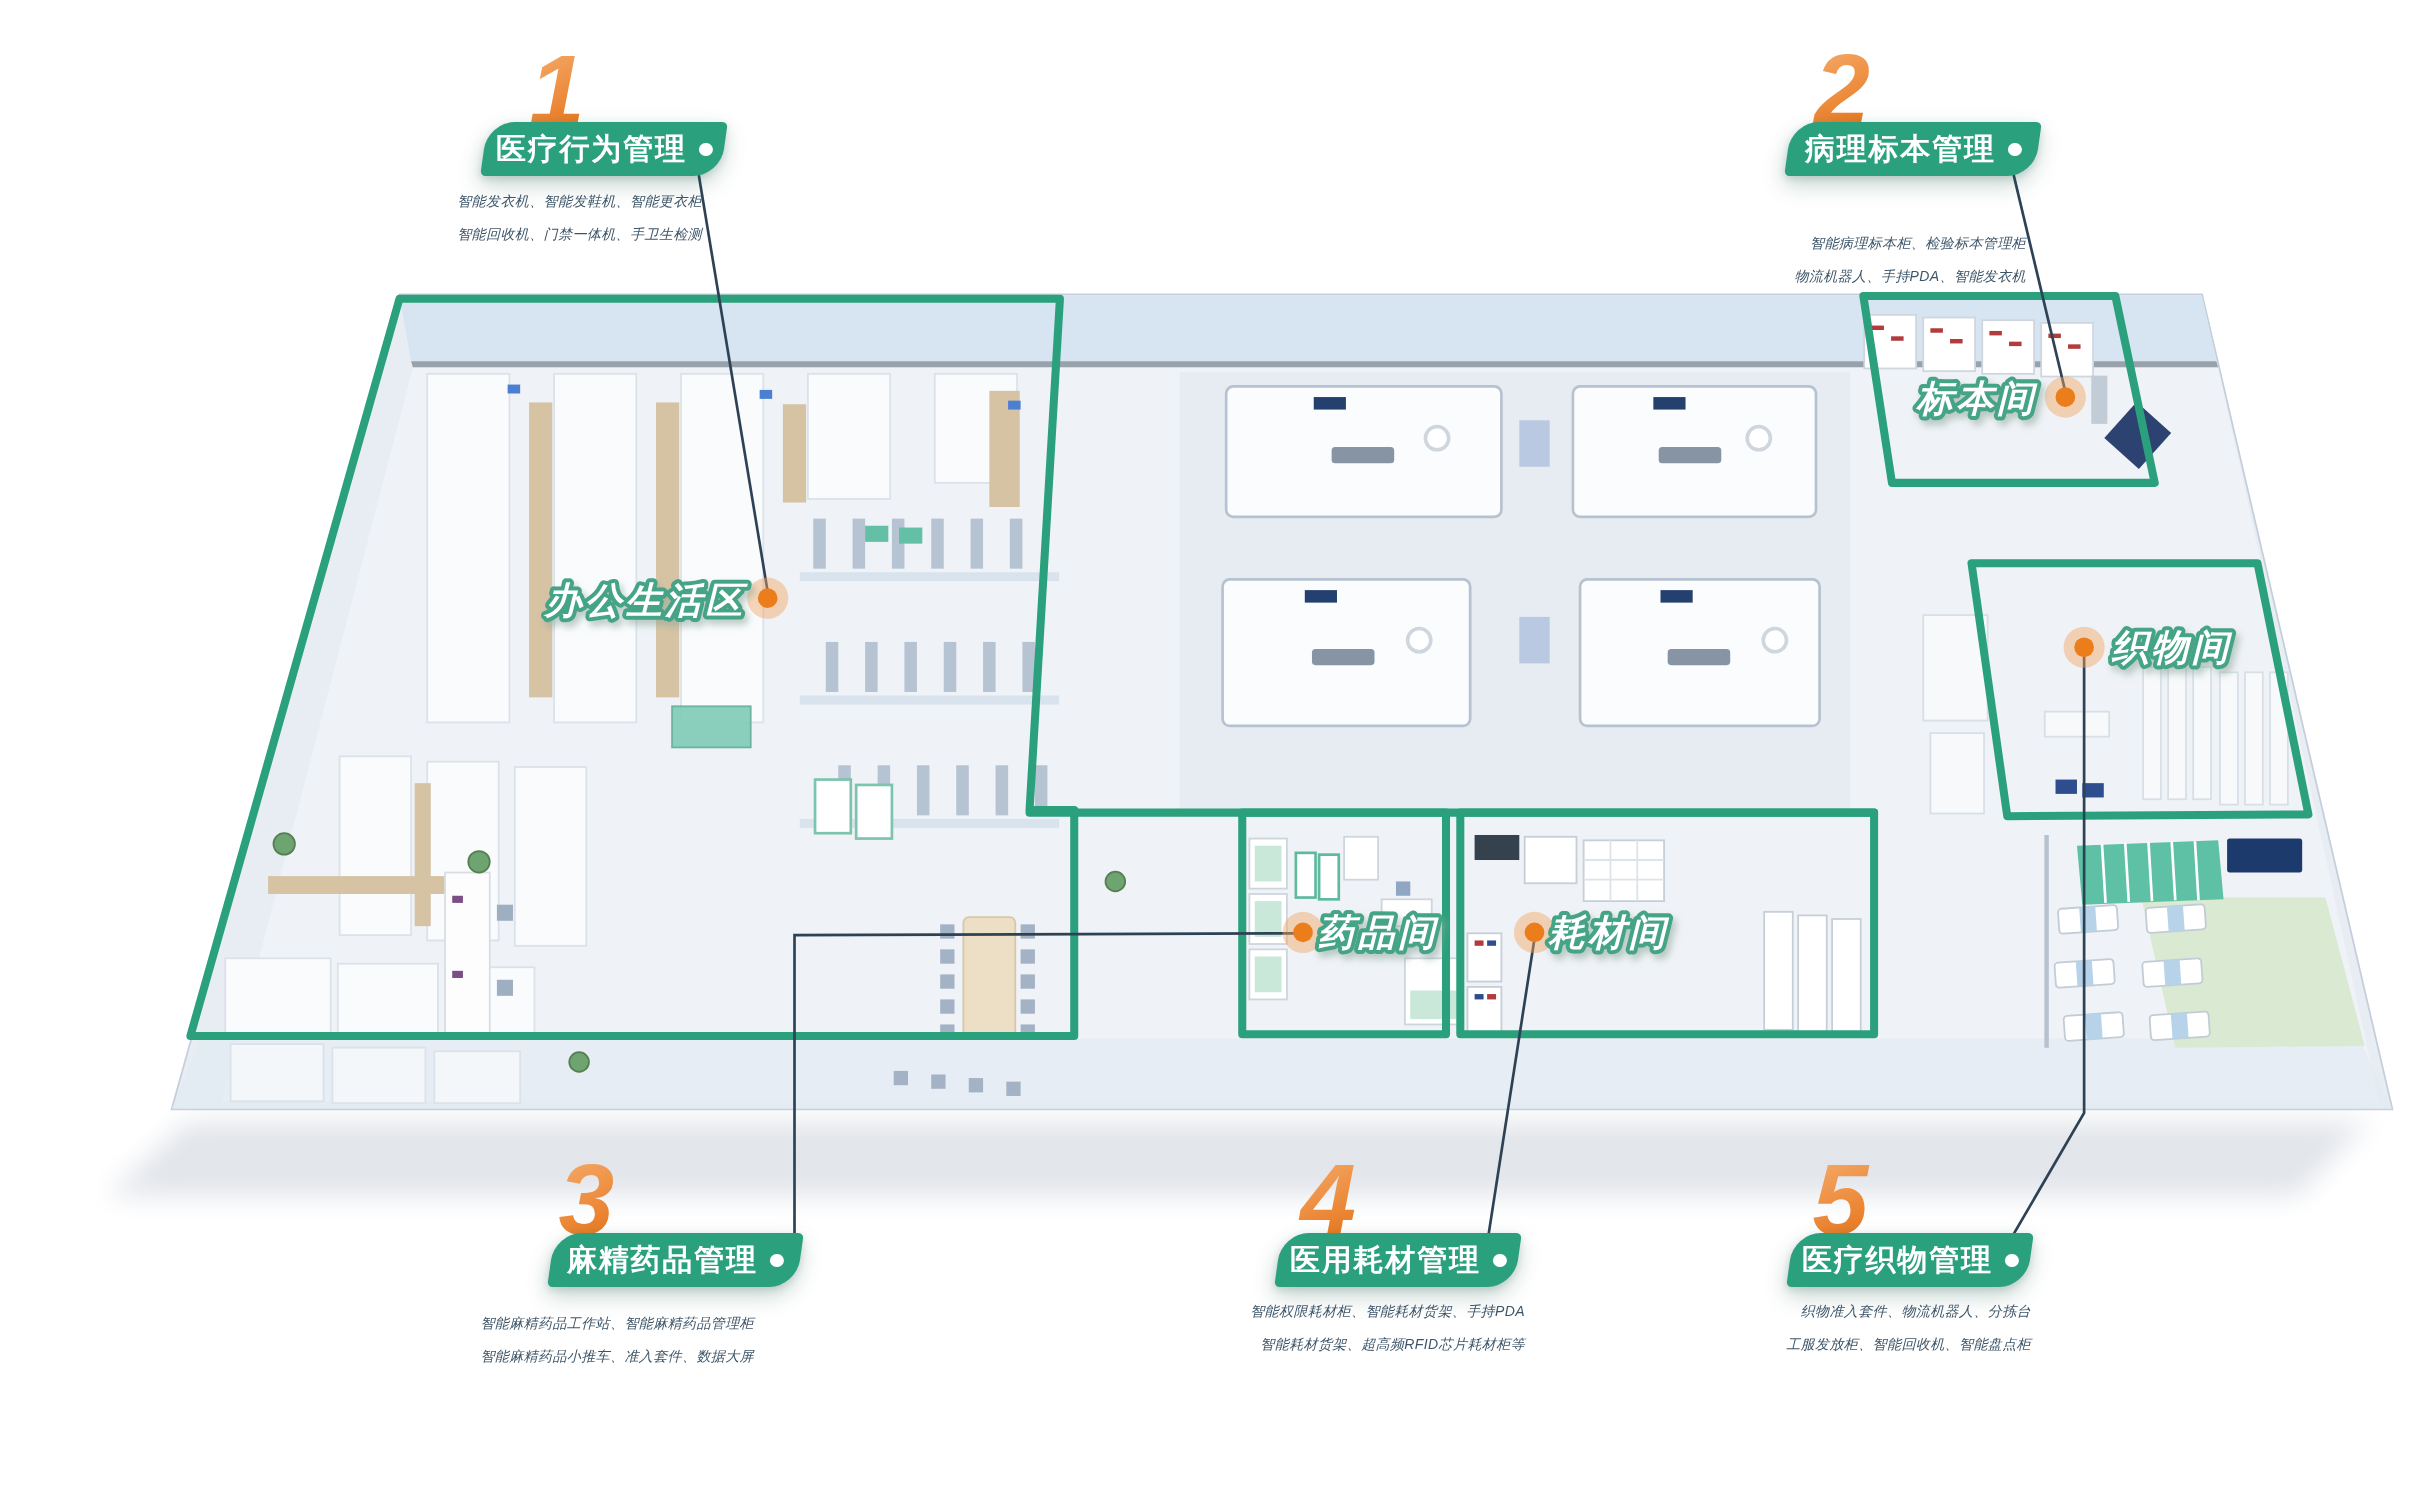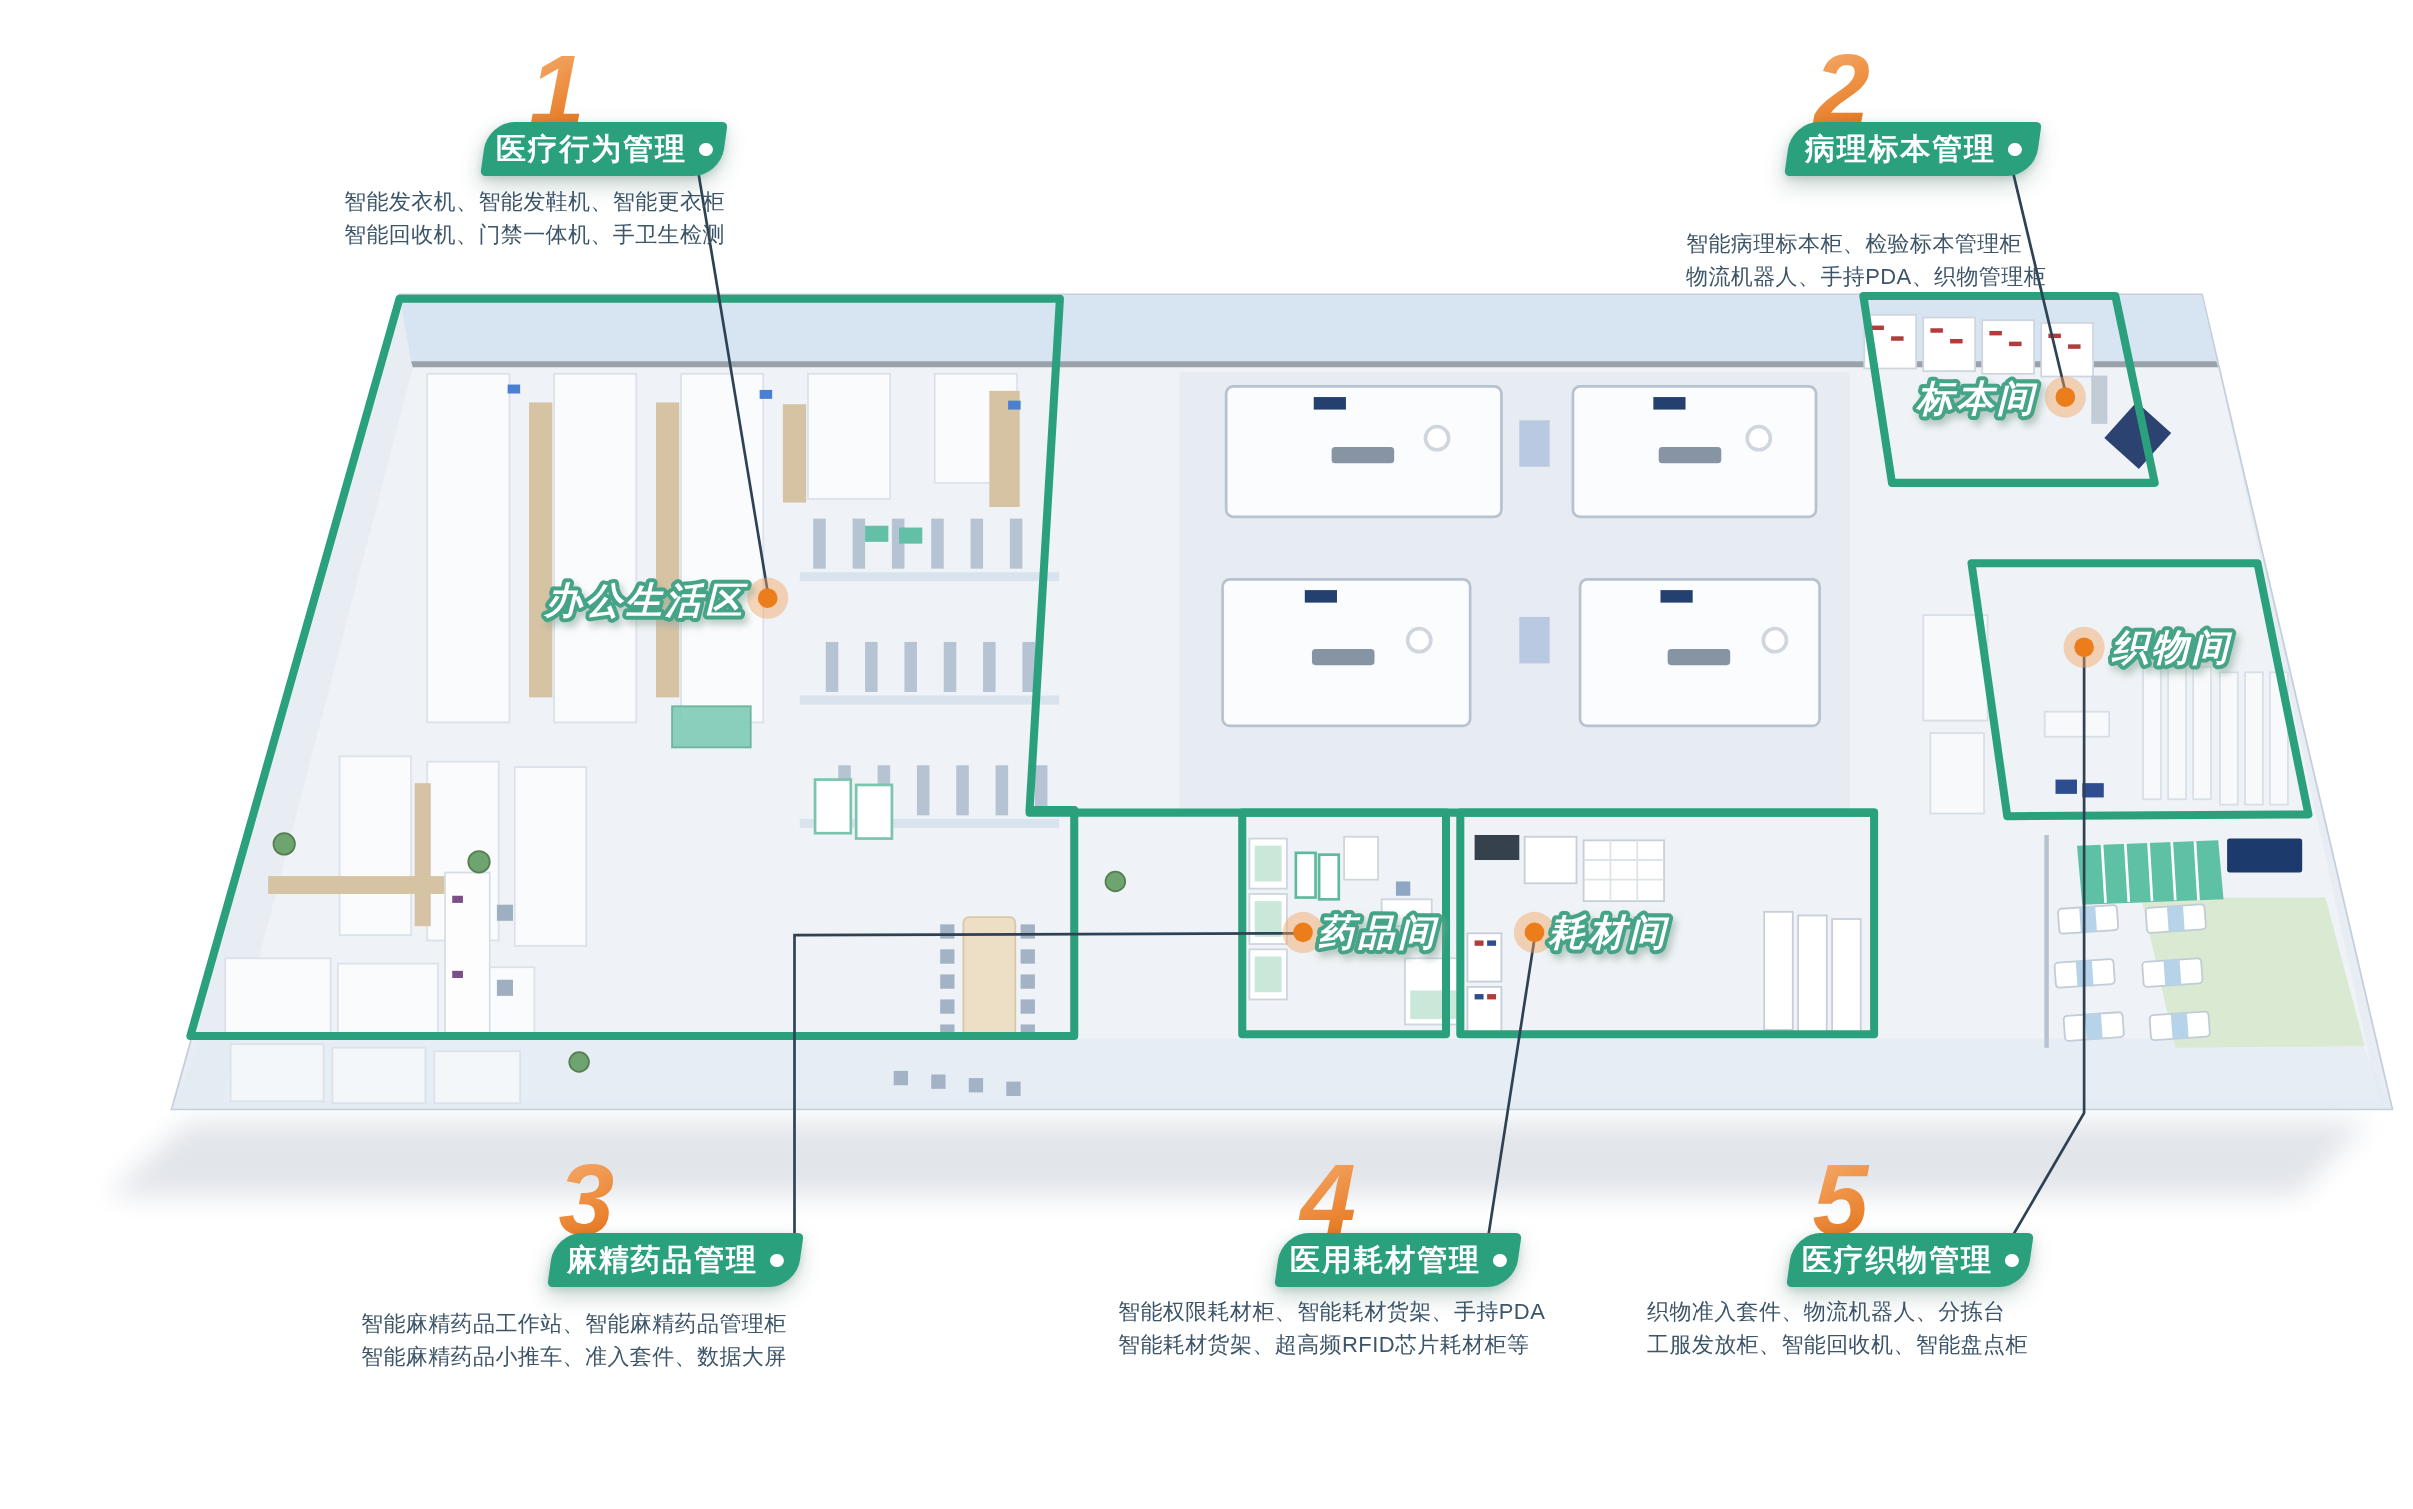--- a/index.html
+++ b/index.html
@@ -9,22 +9,22 @@
 
   
   .pill{position:absolute;height:54px;background:#2aa07c;border-radius:27px 5.4px 27px 5.4px;
         transform:skewX(-8deg);display:flex;align-items:center;justify-content:center;
         box-shadow:0 9px 21.5px rgba(30,90,75,.25),0 2.7px 7.2px rgba(30,90,75,.16);}
   .pill-inner{transform:skewX(8deg);display:flex;align-items:center;gap:12.5px;}
   .pill-text{color:#fff;font-size:30px;font-weight:bold;letter-spacing:1.8px;white-space:nowrap;}
   .pill-dot{width:13.4px;height:13.4px;border-radius:50%;background:#fff;flex:0 0 auto;}
 
   
-  .desc{position:absolute;text-align:left;color:#3d5568;font-size:22px;line-height:33px;
-        letter-spacing:0.4px;}
+  .desc{position:absolute;text-align:right;color:#3d5568;font-size:14px;line-height:33px;
+        letter-spacing:0.4px;font-style:italic;}
   .desc p{margin:0;white-space:nowrap;}
 
   #pill1{left:484px;top:122px;width:240px;}
   #pill2{left:1788px;top:122px;width:250px;}
   #pill3{left:551px;top:1233px;width:249px;}
   #pill4{left:1278px;top:1233px;width:240px;}
   #pill5{left:1790px;top:1233px;width:240px;}
 
   #desc1{left:344px;top:185px;width:358px;}
   #desc2{left:1686px;top:185px;width:340px;margin-top:42px;}
@@ -382,21 +382,21 @@
         <span class="pill-dot"></span>
       </span>
 </div>
 
 <div class="desc" id="desc1">
   <p>智能发衣机、智能发鞋机、智能更衣柜</p>
   <p>智能回收机、门禁一体机、手卫生检测</p>
 </div>
 <div class="desc" id="desc2">
   <p>智能病理标本柜、检验标本管理柜</p>
-  <p>物流机器人、手持PDA、织物管理柜</p>
+  <p>物流机器人、手持PDA、智能发衣机</p>
 </div>
 <div class="desc" id="desc3">
   <p>智能麻精药品工作站、智能麻精药品管理柜</p>
   <p>智能麻精药品小推车、准入套件、数据大屏</p>
 </div>
 <div class="desc" id="desc4">
   <p>智能权限耗材柜、智能耗材货架、手持PDA</p>
   <p>智能耗材货架、超高频RFID芯片耗材柜等</p>
 </div>
 <div class="desc" id="desc5">

